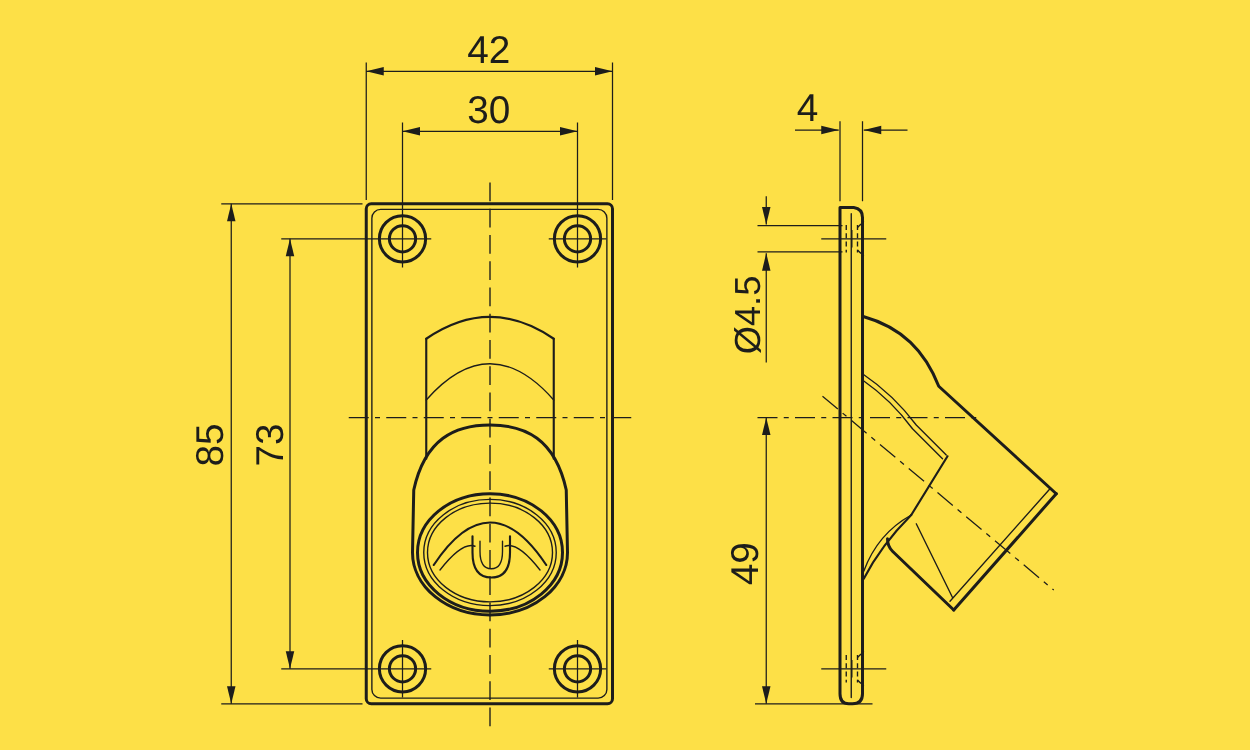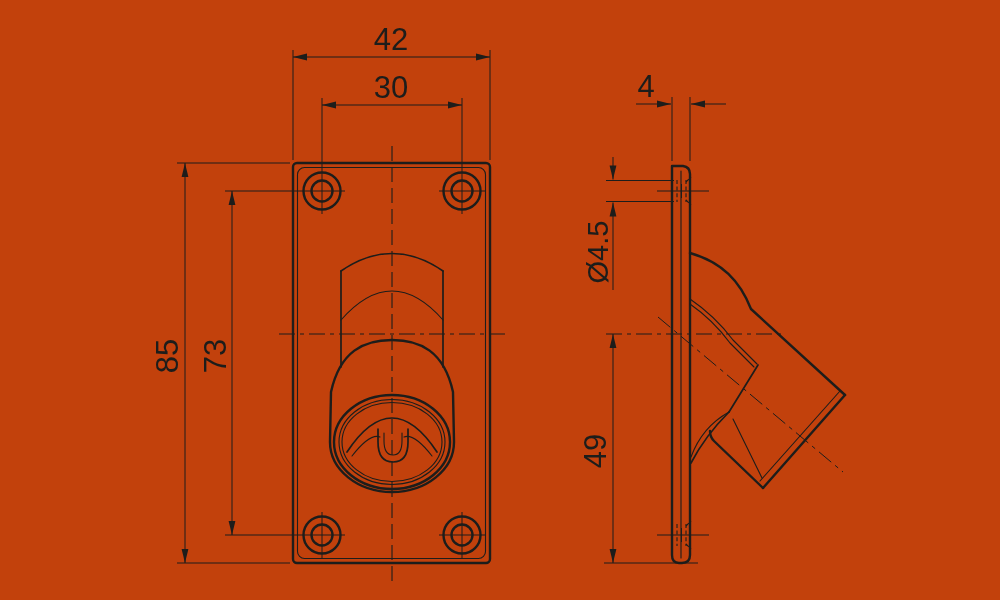--- a/index.html
+++ b/index.html
@@ -1,16 +1,16 @@
 <!DOCTYPE html>
 <html><head>
 <meta charset="utf-8">
 <style>
   html,body{margin:0;padding:0;background:#ffffff;}
-  .stage{position:relative;width:1000px;height:600px;background:#c2410c;overflow:hidden;}
+  .stage{position:relative;width:1000px;height:600px;background:#fde047;overflow:hidden;}
   svg{display:block;}
   
   .ol  {stroke:#1d1d1b;fill:none;stroke-width:2.4;stroke-linecap:round;stroke-linejoin:round;}
   .med {stroke:#1d1d1b;fill:none;stroke-width:1.7;stroke-linecap:round;stroke-linejoin:round;}
   .thin{stroke:#1d1d1b;fill:none;stroke-width:1.1;stroke-linecap:round;stroke-linejoin:round;}
   .dim {stroke:#1d1d1b;fill:none;stroke-width:1.0;stroke-linecap:butt;}
   .hid {stroke:#1d1d1b;fill:none;stroke-width:1.1;stroke-dasharray:4 2.6;}
   .cl  {stroke:#1d1d1b;fill:none;stroke-width:1.0;stroke-dasharray:16 5 4 5;}
   .clv {stroke:#1d1d1b;fill:none;stroke-width:1.1;stroke-dasharray:15 6;}
   text{font-family:"Liberation Sans","DejaVu Sans",sans-serif;font-size:31px;fill:#1d1d1b;}

